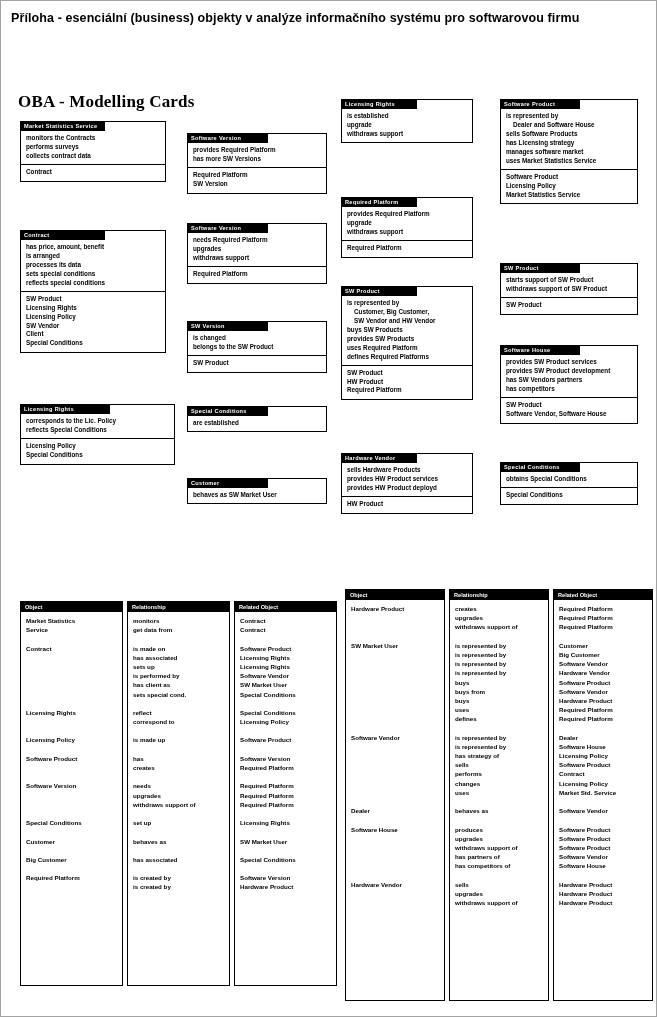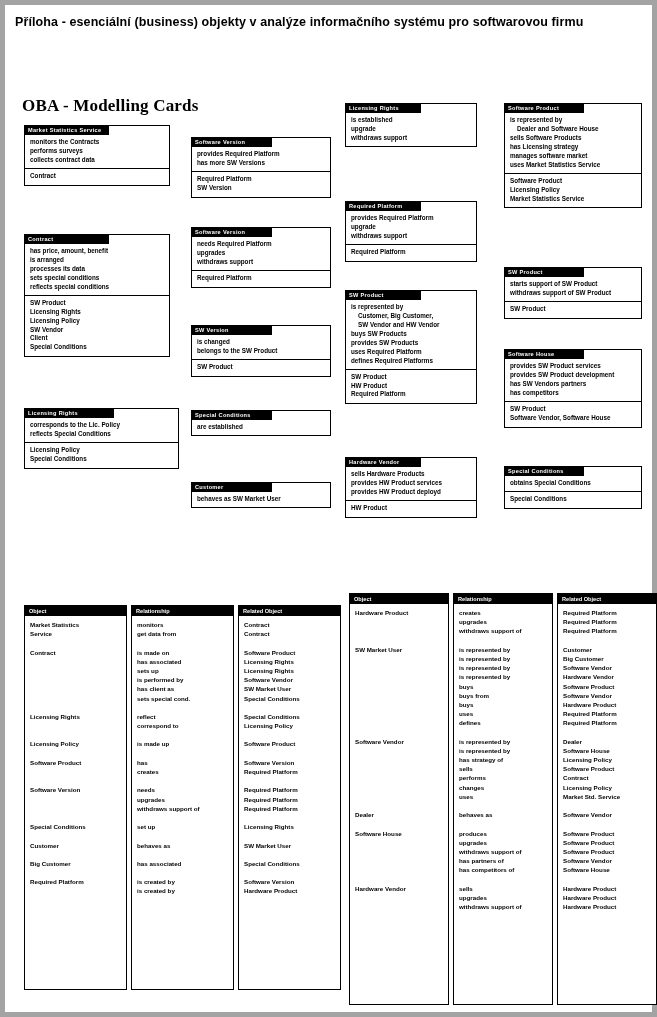--- a/index.html
+++ b/index.html
@@ -13,21 +13,21 @@
     font-family: "Liberation Sans", sans-serif;
     color: #000;
     position: relative;
     overflow: hidden;
   }
   .page {
     position: relative;
     width: 657px;
     height: 1017px;
     box-sizing: border-box;
-    border: 5px solid #a3a3a3;
+    border: 1px solid #a3a3a3;
     padding: 0;
   }
   .doc-title {
     position: absolute;
     left: 10px;
     top: 8px;
     width: 620px;
     font-size: 12.5px;
     font-weight: bold;
     line-height: 1.45;

